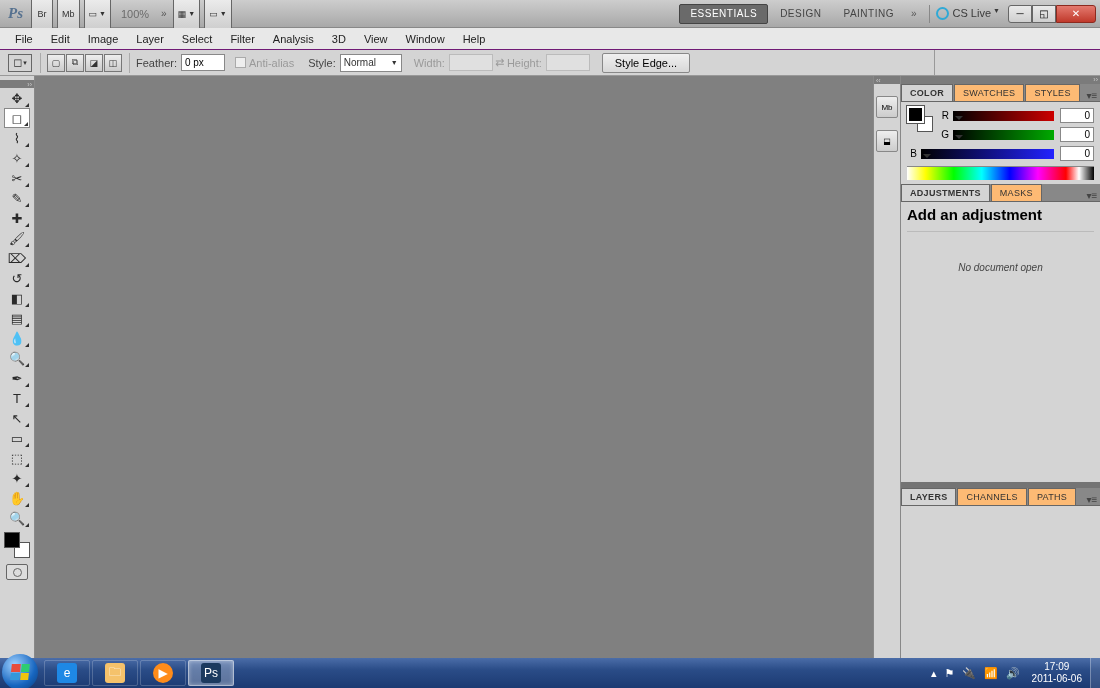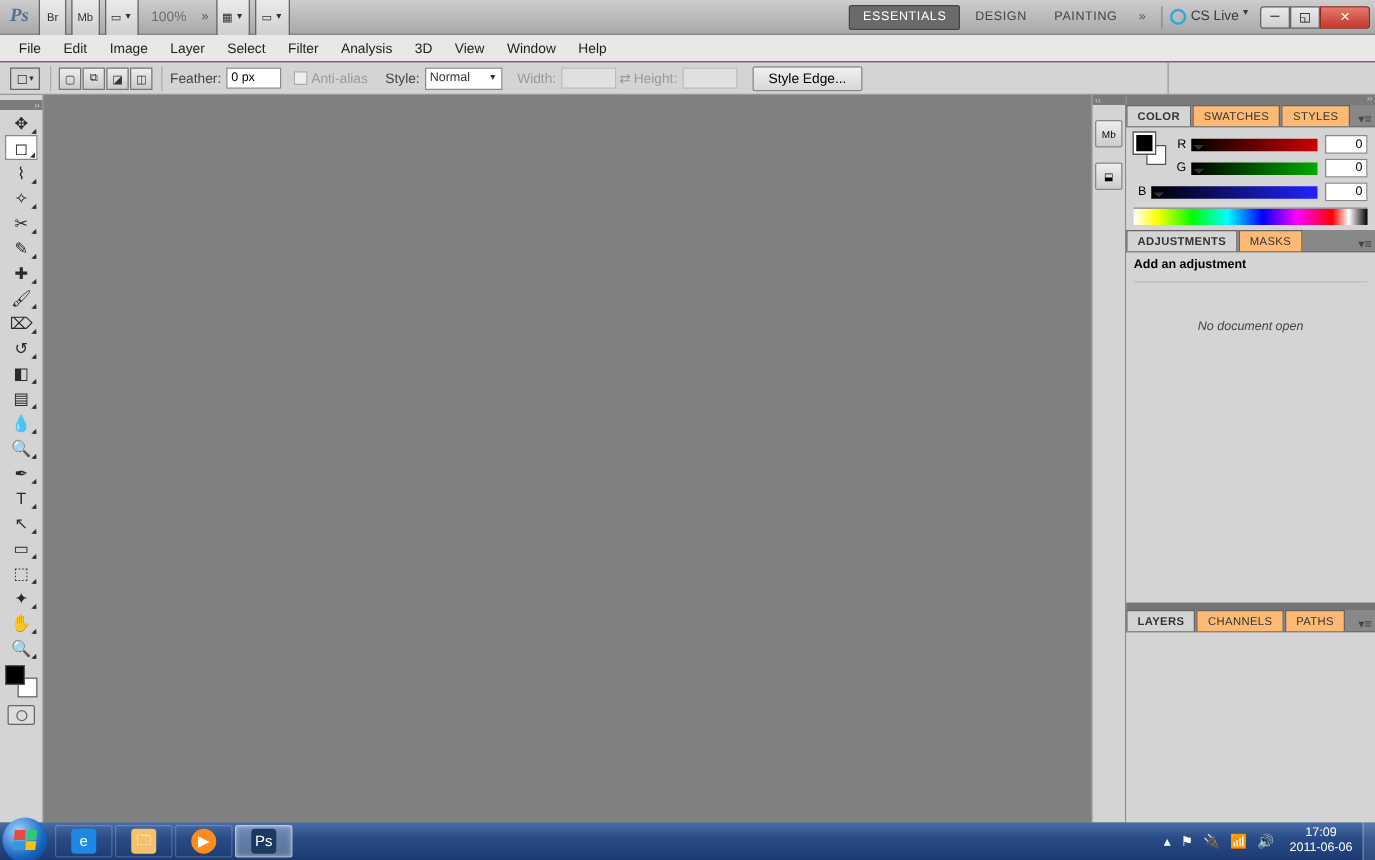--- a/index.html
+++ b/index.html
@@ -82,21 +82,21 @@
 .rgb-row .ch { width:10px; text-align:right; font-size:10px; margin-right:4px; }
 .rgb-row .slider { flex:1; height:10px; margin-right:6px; position:relative; }
 .rgb-row .slider .tri { position:absolute; left:2px; bottom:-3px; width:0; height:0; border:4px solid transparent; border-top-color:#333; }
 .rgb-row .val { width:34px; height:15px; background:#fff; border:1px solid #888; font-size:10px; text-align:right; padding:0 3px; }
 .slider.r { background:linear-gradient(to right,#000,#c00); }
 .slider.g { background:linear-gradient(to right,#000,#0a0); }
 .slider.b { background:linear-gradient(to right,#000,#22f); }
 .ramp { height:14px; margin-top:3px; background:linear-gradient(to right,#fff 0%,#ff0 10%,#0f0 25%,#0ff 40%,#00f 55%,#f0f 70%,#f00 85%,#fff 92%,#000 100%); border-top:1px solid #888; cursor:crosshair; }
 
 .adj-body { height:280px; }
-.adj-title { font-weight:bold; font-size:10px; margin-bottom:8px; }
+.adj-title { font-weight:bold; font-size:15px; margin-bottom:8px; }
 .adj-empty { text-align:center; font-style:italic; color:#444; margin-top:30px; font-size:10px; }
 
 .panel-sep { height:6px; background:#747474; }
 .layers-body { flex:1; min-height:120px; }
 
 
 .taskbar { position:fixed; bottom:0; left:0; right:0; height:30px; background:linear-gradient(#4b6da8,#2a4c87 40%,#1c3a72); display:flex; align-items:center; }
 .start-orb { width:36px; height:36px; border-radius:50%; background:radial-gradient(circle at 35% 30%,#9fd1ff,#1766c0 60%,#0a3a78); margin:-3px 6px 0 2px; display:flex; align-items:center; justify-content:center; cursor:pointer; position:relative; }
 .start-orb .flag { width:18px; height:16px; display:grid; grid-template:1fr 1fr/1fr 1fr; gap:1px; transform:skewX(-6deg); }
 .start-orb .flag span:nth-child(1){background:#e74c3c;} .start-orb .flag span:nth-child(2){background:#2ecc71;}

